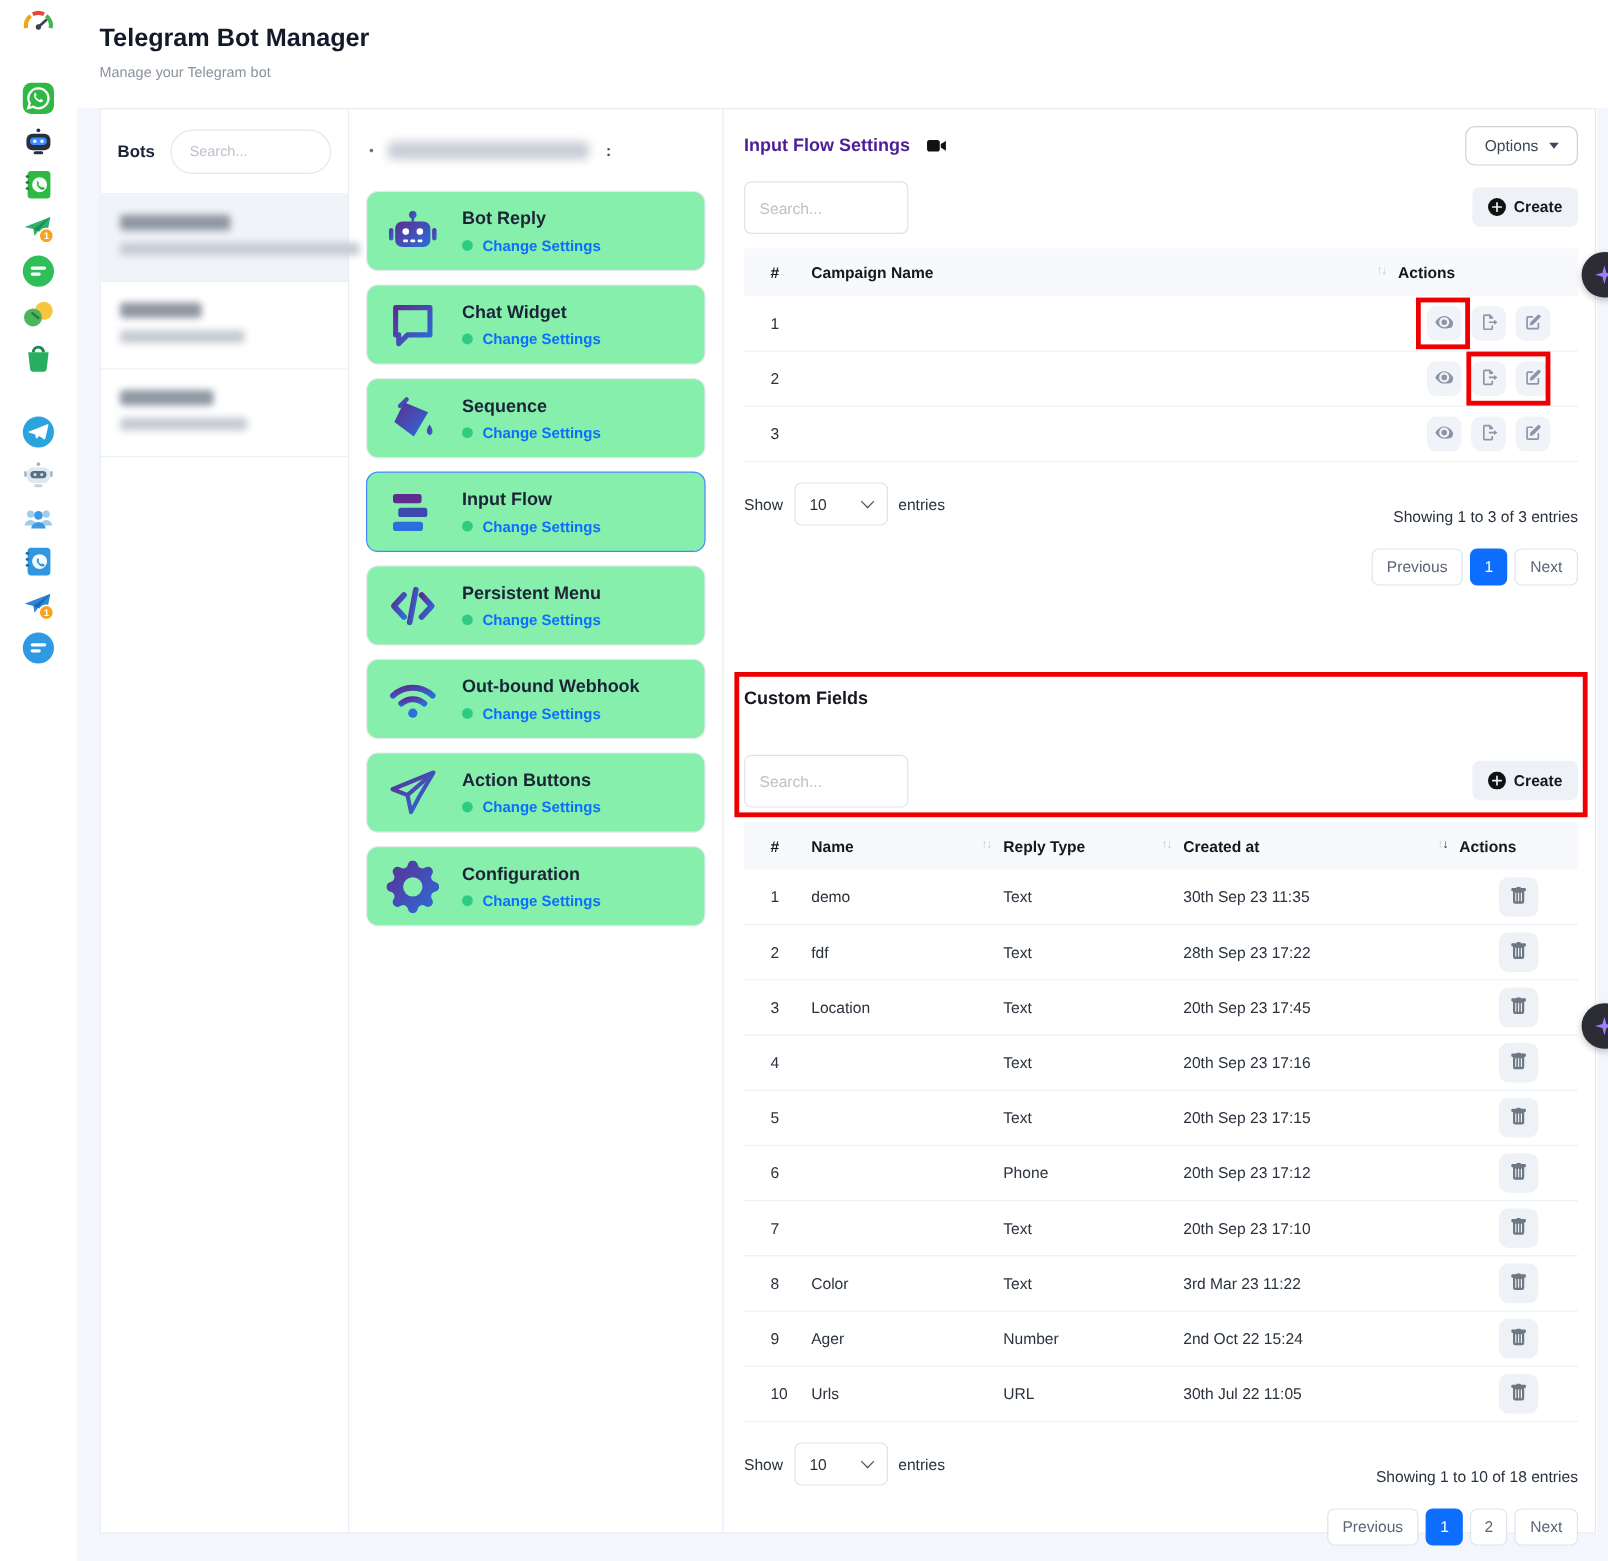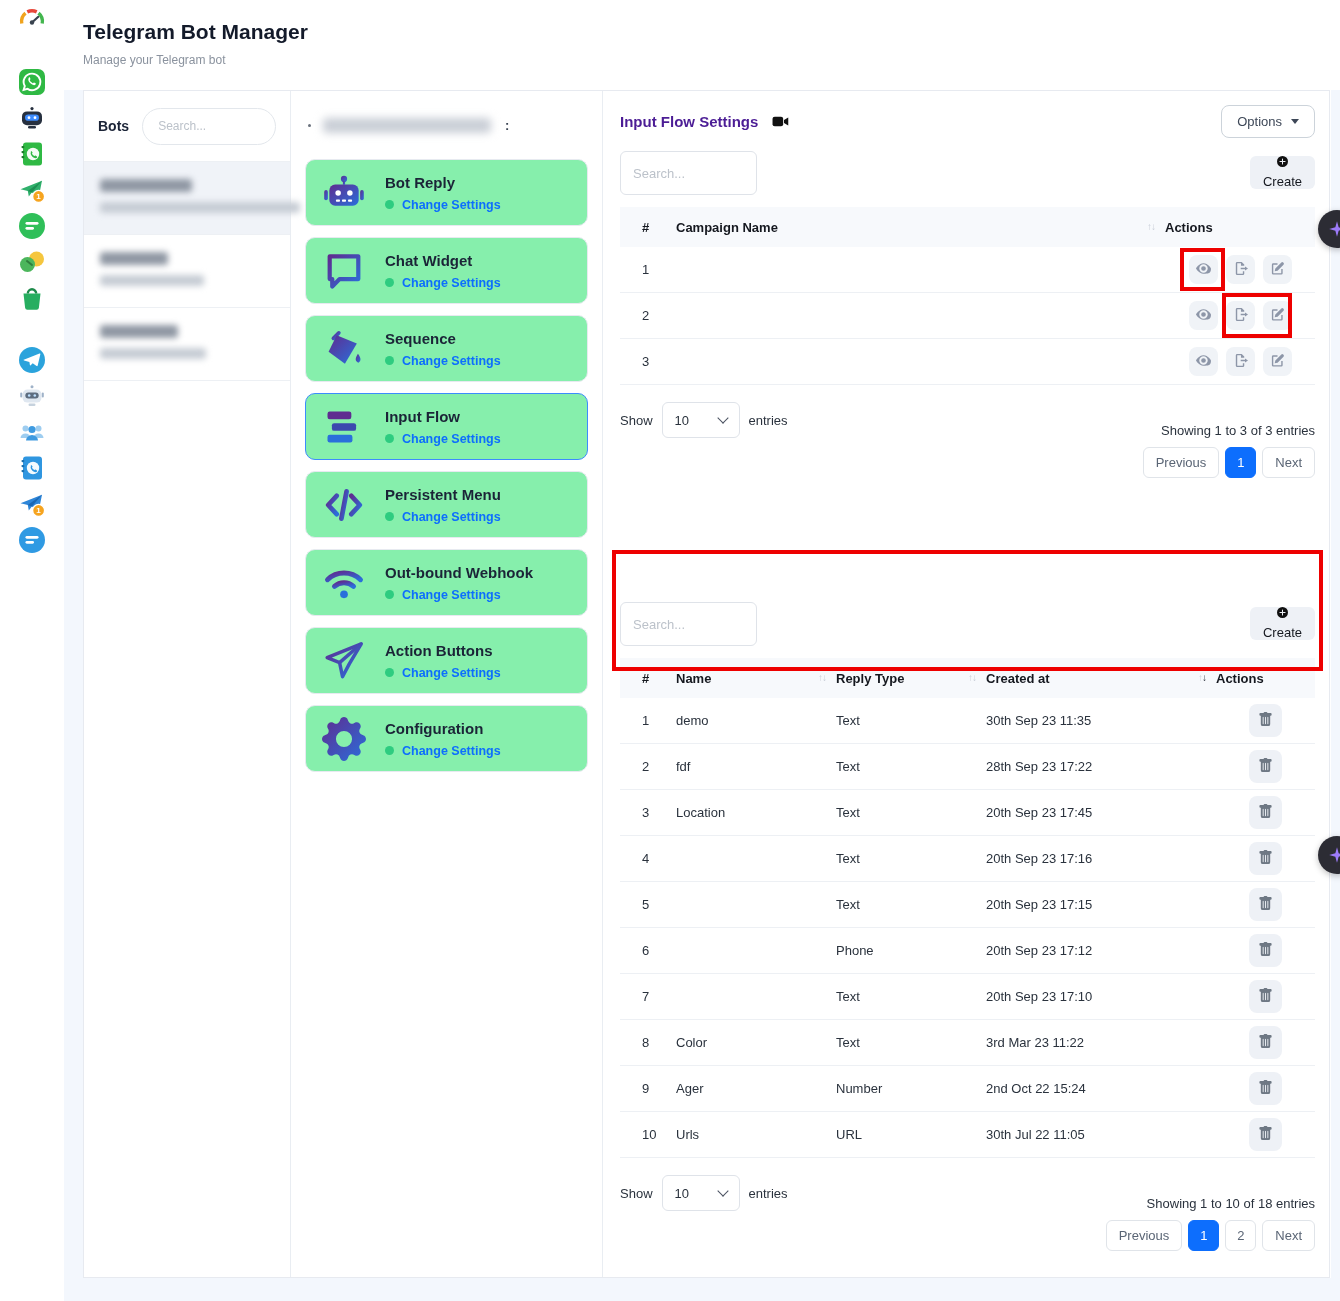--- a/index.html
+++ b/index.html
@@ -69,22 +69,22 @@
   .btn-options { height:33px; padding:0 15px; background:#fff; border:1px solid #ccd3da;
     border-radius:8px; font-size:13px; color:#3d4757; display:flex; align-items:center;
     gap:9px; cursor:pointer; font-family:inherit; }
   .caret { width:0; height:0; border-left:4px solid transparent; border-right:4px solid transparent;
     border-top:5px solid #3d4757; }
   .toolbar { display:flex; justify-content:space-between; align-items:flex-start; margin-top:13px; }
   .search-input { width:137px; height:44px; border:1px solid #dfe3e9; border-radius:6px;
     padding:0 12px; font-size:13px; outline:none; font-family:inherit; color:#3a4352; }
   .search-input::placeholder { color:#bcc2ca; }
   .btn-create { height:33px; padding:0 13px; background:#eef1f6; border:none; border-radius:6px;
-    font-weight:400; font-size:13px; color:#15181f; display:flex; align-items:center; gap:7px;
-    cursor:pointer; margin-top:5px; font-family:inherit;flex-direction:column; }
+    font-weight:700; font-size:13px; color:#15181f; display:flex; align-items:center; gap:7px;
+    cursor:pointer; margin-top:5px; font-family:inherit; }
   .btn-create svg { width:15px; height:15px; }
 
   
   .dtable { margin-top:12px; }
   .t-head { display:grid; background:#f7f9fc; height:40px; align-items:center;
     font-size:13px; font-weight:700; color:#15181f; }
   .t-row { display:grid; height:46px; align-items:center; border-bottom:1px solid #edf0f4;
     font-size:13px; color:#2a323d; }
   .grid-camp { grid-template-columns:56px 1fr 150px; }
   .grid-cf   { grid-template-columns:56px 160px 150px 230px 1fr; }
@@ -108,21 +108,21 @@
   .table-foot { display:flex; justify-content:space-between; align-items:flex-end;
     margin-top:17px; font-size:13px; color:#2a323d; }
   .show-group { display:flex; align-items:center; gap:9px; }
   .select-wrap { position:relative; }
   .page-size { width:78px; height:36px; border:1px solid #dfe3e9; border-radius:6px;
     padding:0 12px; font-size:13px; color:#2a323d; appearance:none; -webkit-appearance:none;
     background:#fff; font-family:inherit; cursor:pointer; }
   .select-wrap::after { content:""; position:absolute; right:13px; top:12px; width:7px; height:7px;
     border-right:1.7px solid #4a5261; border-bottom:1.7px solid #4a5261; transform:rotate(45deg);
     pointer-events:none; }
-  .paging { display:flex; justify-content:flex-end; gap:6px; margin-top:9px; }
+  .paging { display:flex; justify-content:flex-end; gap:6px; margin-top:19px; }
   .page-btn { height:31px; min-width:31px; padding:0 12px; border:1px solid #e0e4e9; background:#fff;
     border-radius:6px; font-size:13px; color:#5a6575; display:flex; align-items:center;
     justify-content:center; cursor:pointer; font-family:inherit; }
   .page-btn.num { padding:0; width:30px; }
   .page-btn.active { background:#0d6efd; border-color:#0d6efd; color:#fff; }
 
   
   .custom-sec { margin-top:73px; border-top:1px solid #edf0f4; padding-top:12px; position:relative; }
   .cf-title { font-size:15px; font-weight:700; color:#15181f; }
   .custom-sec .toolbar { margin-top:38px; }
@@ -572,20 +572,21 @@
       <span>Showing 1 to 3 of 3 entries</span>
     </div>
     <div class="paging" id="camp-paging">
         <button class="page-btn">Previous</button>
         <button class="page-btn num active">1</button>
         <button class="page-btn">Next</button>
       </div>
 
     <div class="custom-sec">
       <div class="red-box red-box-3"></div>
+      <div class="cf-title">Custom Fields</div>
 
       <div class="toolbar">
         <input class="search-input" type="text" placeholder="Search..." style="">
         <button class="btn-create">
           <svg viewBox="0 0 16 16">
               <path fill="#111" d="M16 8A8 8 0 1 1 0 8a8 8 0 0 1 16 0zM8.75 4.25a.75.75 0 0 0-1.5 0v3h-3a.75.75 0 0 0 0 1.5h3v3a.75.75 0 0 0 1.5 0v-3h3a.75.75 0 0 0 0-1.5h-3v-3z"></path>
             </svg>
           <span>Create</span>
         </button>
       </div>

